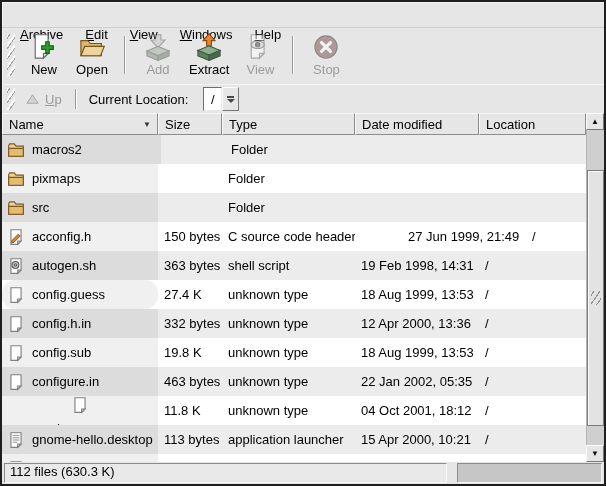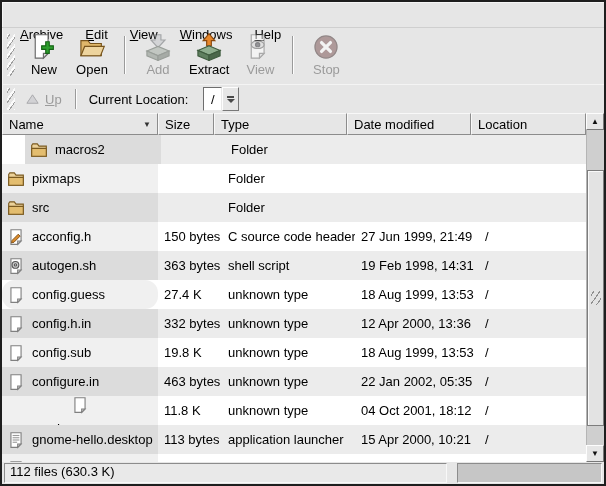--- a/index.html
+++ b/index.html
@@ -190,36 +190,36 @@
   </div>
 
   <div class="table">
     <div class="table-main">
       <div class="cols">
         <div class="thead">
             <div class="th" style="width: 156px;">
               <span class="th-inner">Name</span>
               <span class="sort-ind">▼</span>
             </div>
-            <div class="th" style="width: 56px;">
+            <div class="th" style="width: 64px;">
               <span class="th-inner">Size</span>
             </div>
             <div class="th" style="width: 133px;">
               <span class="th-inner">Type</span>
             </div>
             <div class="th" style="width: 124px;">
               <span class="th-inner">Date modified</span>
             </div>
             <div class="th last">
               <span class="th-inner">Location</span>
             </div>
           </div>
         <div class="tbody">
             <div class="row even">
-              <div class="cell cell-name c0" style="width: 136px; margin-left: 23px;">
+              <div class="cell cell-name c0" style="width: 159px;">
                 <span style="display: flex;">
                   <svg viewBox="0 0 16 16">
                     <path d="M1.5 13.5 V4 l1-1.5 h4 l1.5 2 h6.5 v9 z" fill="#ecd29a" stroke="#7a5a20"></path>
                     <path d="M1.5 13.5 V6.5 h13 v7 z" fill="#e3bd6f" stroke="#7a5a20"></path>
                   </svg>
                 </span>
                 <span>macros2</span>
               </div>
               <div class="cell" style="width: 64px;"></div>
               <div class="cell" style="width: 133px;">Folder</div>
@@ -262,21 +262,21 @@
                   <svg viewBox="0 0 16 16">
                     <path d="M3.5 1.5 h9 v10 l-3 3 h-6 z" fill="#fff" stroke="#808080"></path>
                     <path d="M12.5 11.5 l-3 3 v-3 z" fill="#d8d8d8" stroke="#808080"></path>
                     <path d="M4.5 11 L10 5.5 l1.7 1.7 L6.2 12.7 l-2.2 .5 z" fill="#d98a2b" stroke="#7a4a10" stroke-width="0.8"></path>
                   </svg>
                 </span>
                 <span>acconfig.h</span>
               </div>
               <div class="cell" style="width: 64px;">150 bytes</div>
               <div class="cell" style="width: 133px;">C source code header</div>
-              <div class="cell" style="width: 124px;">27 Jun 1999, 21:49</div>
+              <div class="cell" style="width: 124px; margin-left: 47px;">27 Jun 1999, 21:49</div>
               <div class="cell last">/</div>
             </div>
             <div class="row even">
               <div class="cell cell-name c0" style="width: 156px;">
                 <span style="display: flex;">
                   <svg viewBox="0 0 16 16">
                     <path d="M3.5 1.5 h9 v10 l-3 3 h-6 z" fill="#fff" stroke="#808080"></path>
                     <path d="M12.5 11.5 l-3 3 v-3 z" fill="#d8d8d8" stroke="#808080"></path>
                     <circle cx="7.5" cy="7" r="3" fill="#c9c9c9" stroke="#555"></circle>
                     <circle cx="7.5" cy="7" r="1" fill="#f0f0f0" stroke="#555"></circle>

